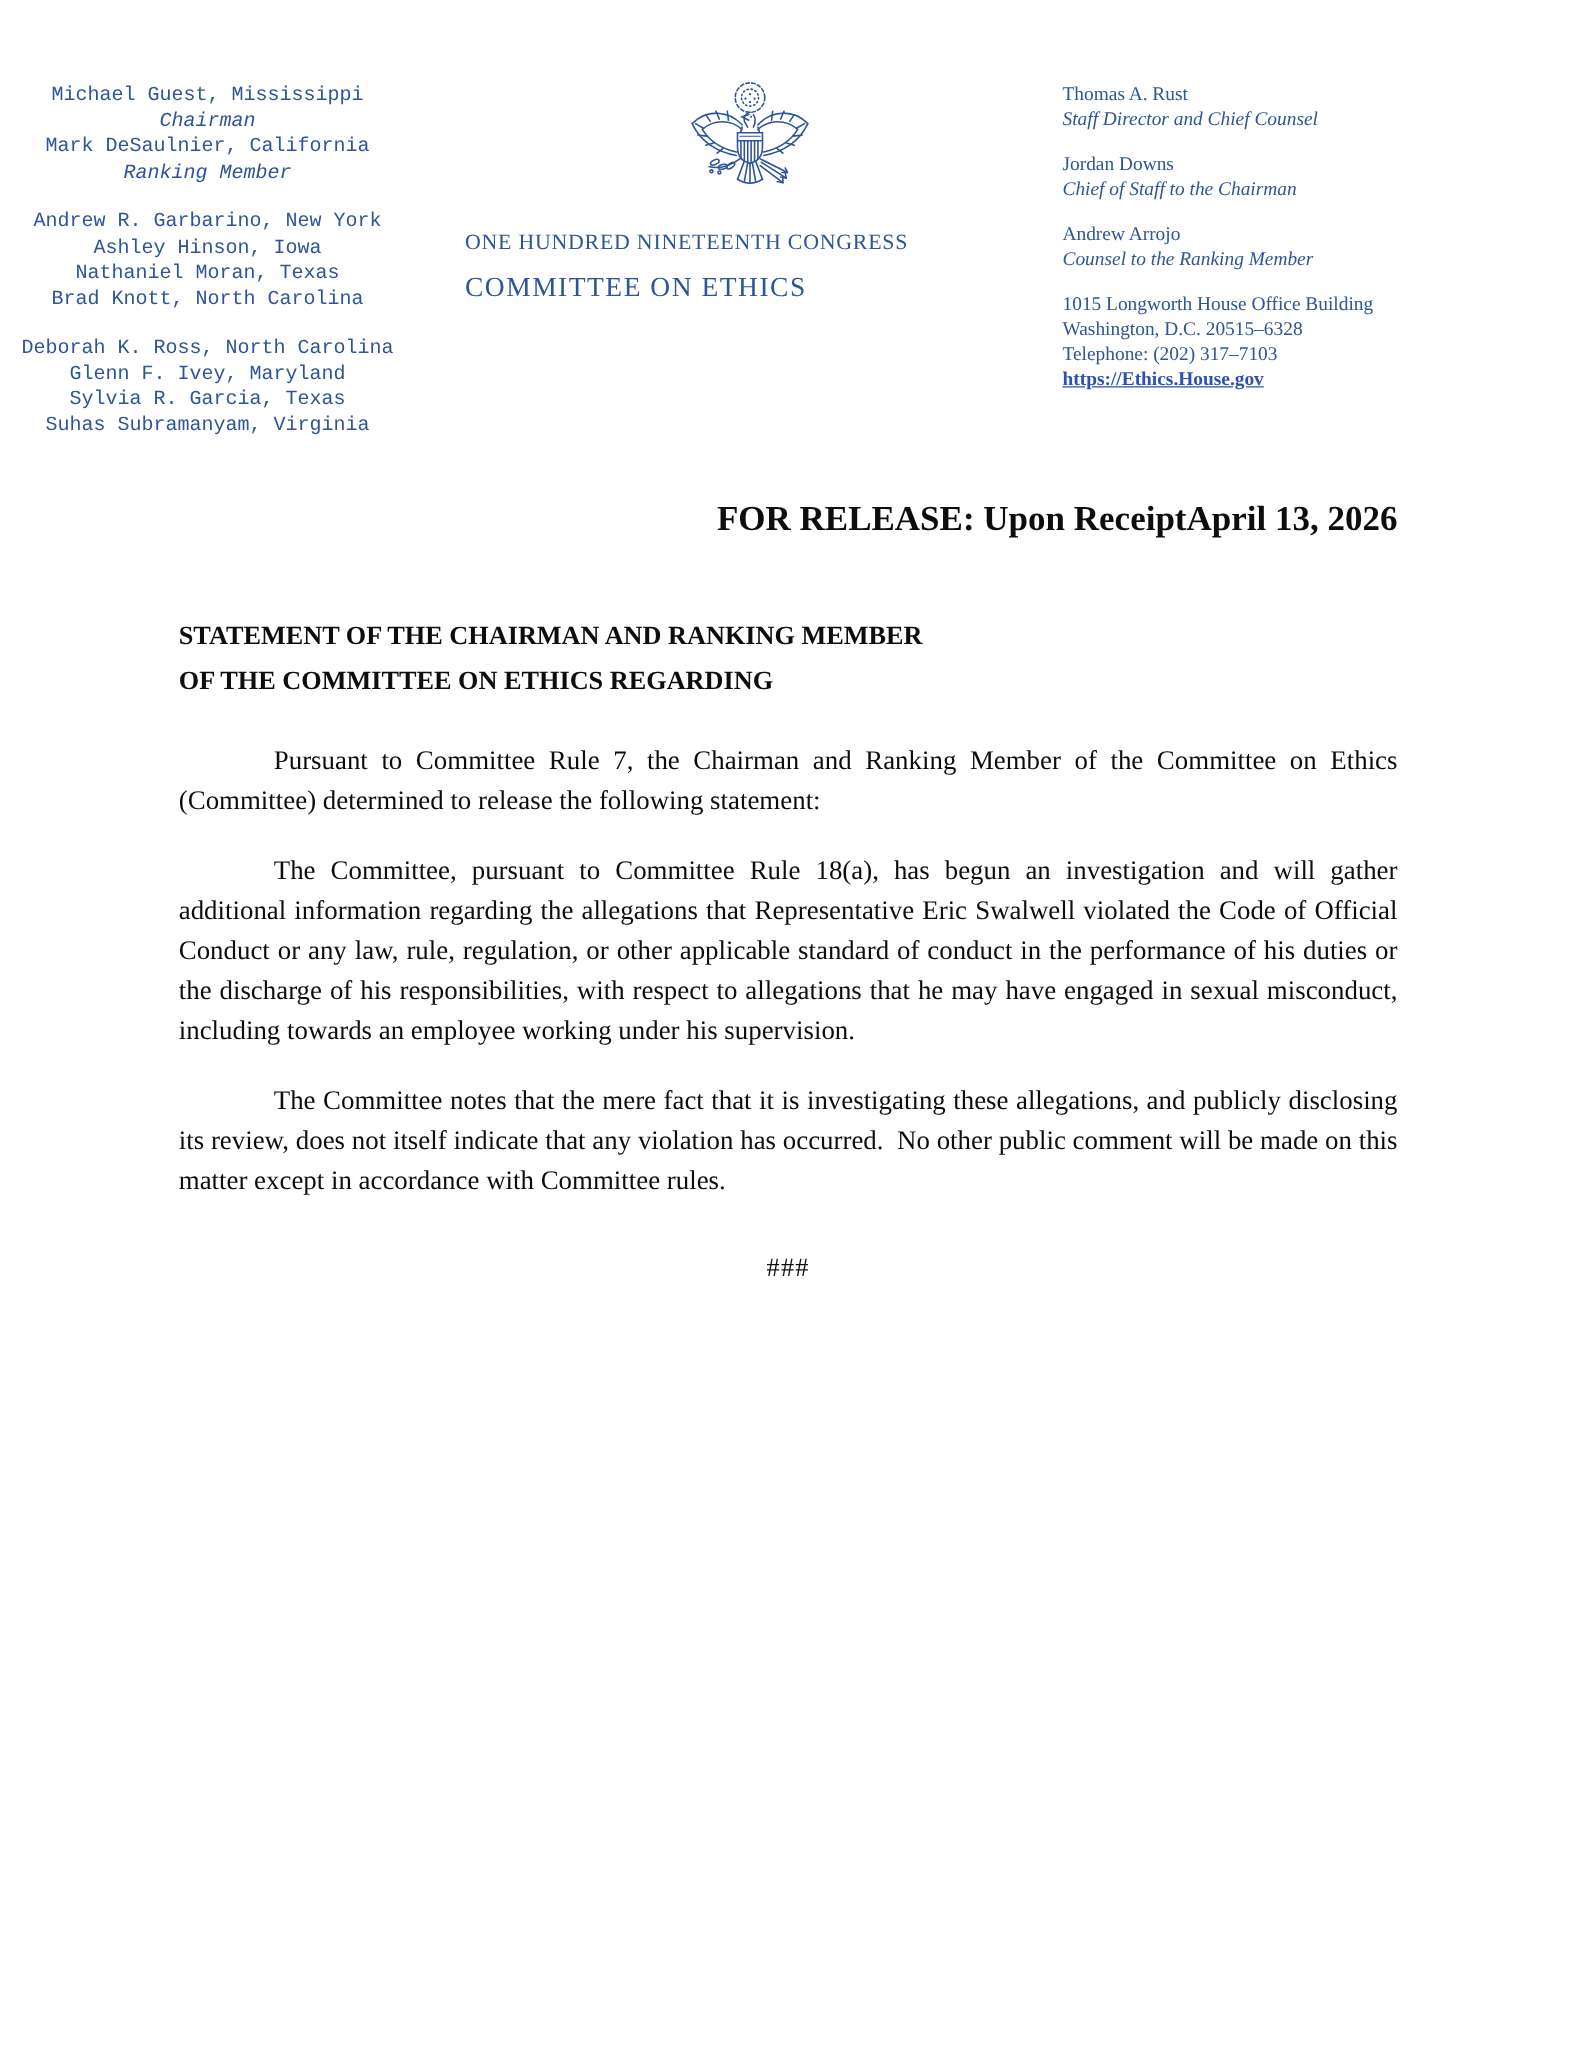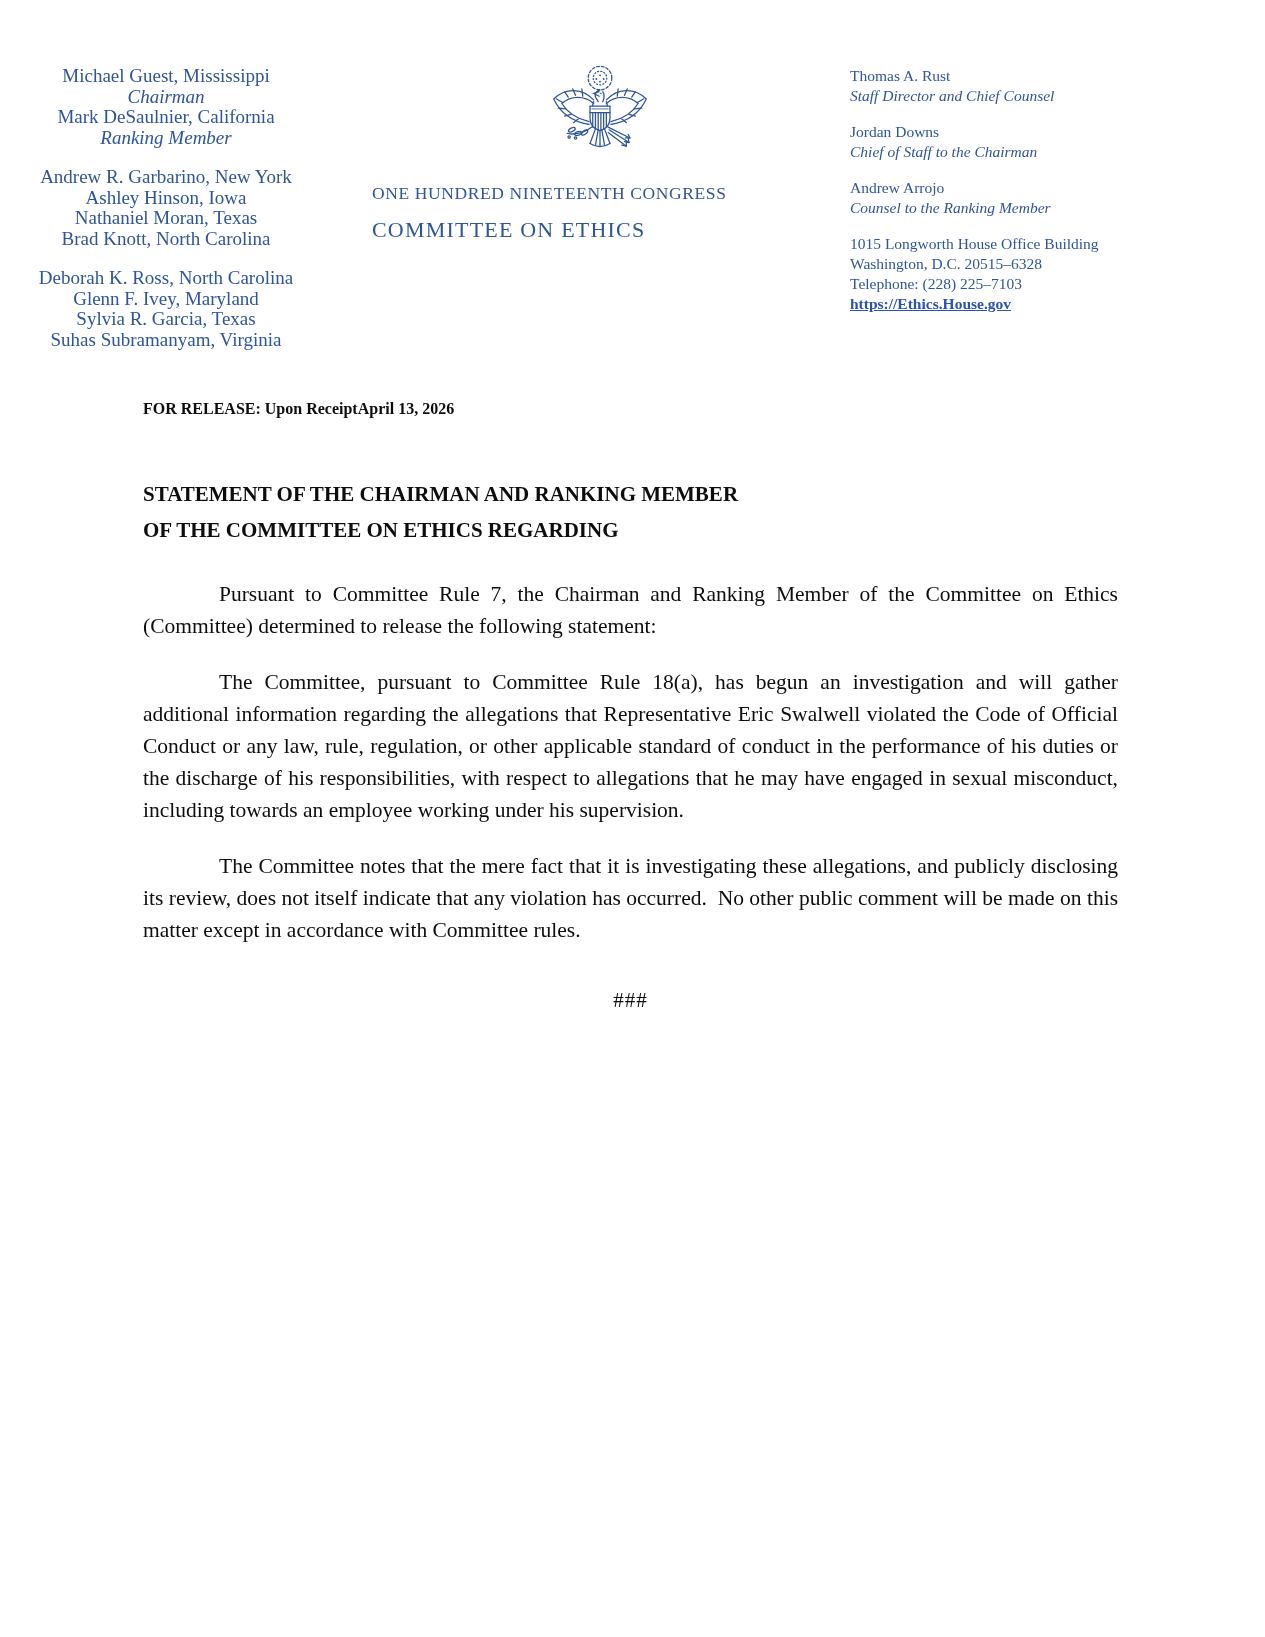--- a/index.html
+++ b/index.html
@@ -14,21 +14,21 @@
     width:1265px;height:1637px;
     background:#ffffff;
     font-family:"Liberation Serif", serif;
     color:var(--ink);
     overflow:hidden;
   }
   
   .col-left{
     position:absolute;left:16px;top:66px;width:300px;
     text-align:center;color:var(--blue);
-    font-size:19px;line-height:20.5px;
+    font-size:16px;line-height:20.5px;font-family:Liberation Mono, monospace;
   }
   .col-left .group{margin-bottom:19px;}
   .role{font-style:italic;}
   .col-right{
     position:absolute;right:70px;top:66px;width:345px;
     text-align:left;color:var(--blue);
     font-size:15.5px;line-height:20px;
   }
   .col-right .group{margin-bottom:16px;}
   .col-right .address-block{margin-top:14px;}
@@ -40,22 +40,22 @@
   .seal-wrap{height:116px;display:flex;align-items:center;justify-content:center;}
   .congress-line{margin-top:7px;font-size:17.5px;letter-spacing:.6px;}
   .house-line{margin-top:13px;font-size:40px;font-weight:bold;letter-spacing:1px;}
   .committee-line{margin-top:13px;font-size:22px;letter-spacing:1.2px;}
   
   .doc-body{
     position:absolute;left:143px;top:400px;width:975px;
     font-size:21.5px;color:var(--ink);
   }
   .release-row{
-    display:flex;justify-content:flex-start;
-    font-weight:bold;font-size:16px;
+    display:flex;justify-content:flex-end;
+    font-weight:bold;font-size:28px;
   }
   .title-block{
     margin-top:58px;text-align:left;font-weight:bold;
     font-size:21px;line-height:36px;
   }
   .body-para{
     margin-top:24px;
     text-align:justify;
     text-indent:76px;
     line-height:32px;
@@ -152,21 +152,21 @@
       <div>Jordan Downs</div>
       <div class="role">Chief of Staff to the Chairman</div>
     </div>
     <div class="group">
       <div>Andrew Arrojo</div>
       <div class="role">Counsel to the Ranking Member</div>
     </div>
     <div class="address-block">
       <div>1015 Longworth House Office Building</div>
       <div>Washington, D.C. 20515–6328</div>
-      <div>Telephone: (228) 225–7103</div>
+      <div>Telephone: (202) 317–7103</div>
       <div>
         <a href="#" class="site-link">https://Ethics.House.gov</a>
       </div>
     </div>
   </div>
 
   <div class="doc-body">
     <div class="release-row">
       <span>FOR RELEASE: Upon Receipt</span>
       <span>April 13, 2026</span>

